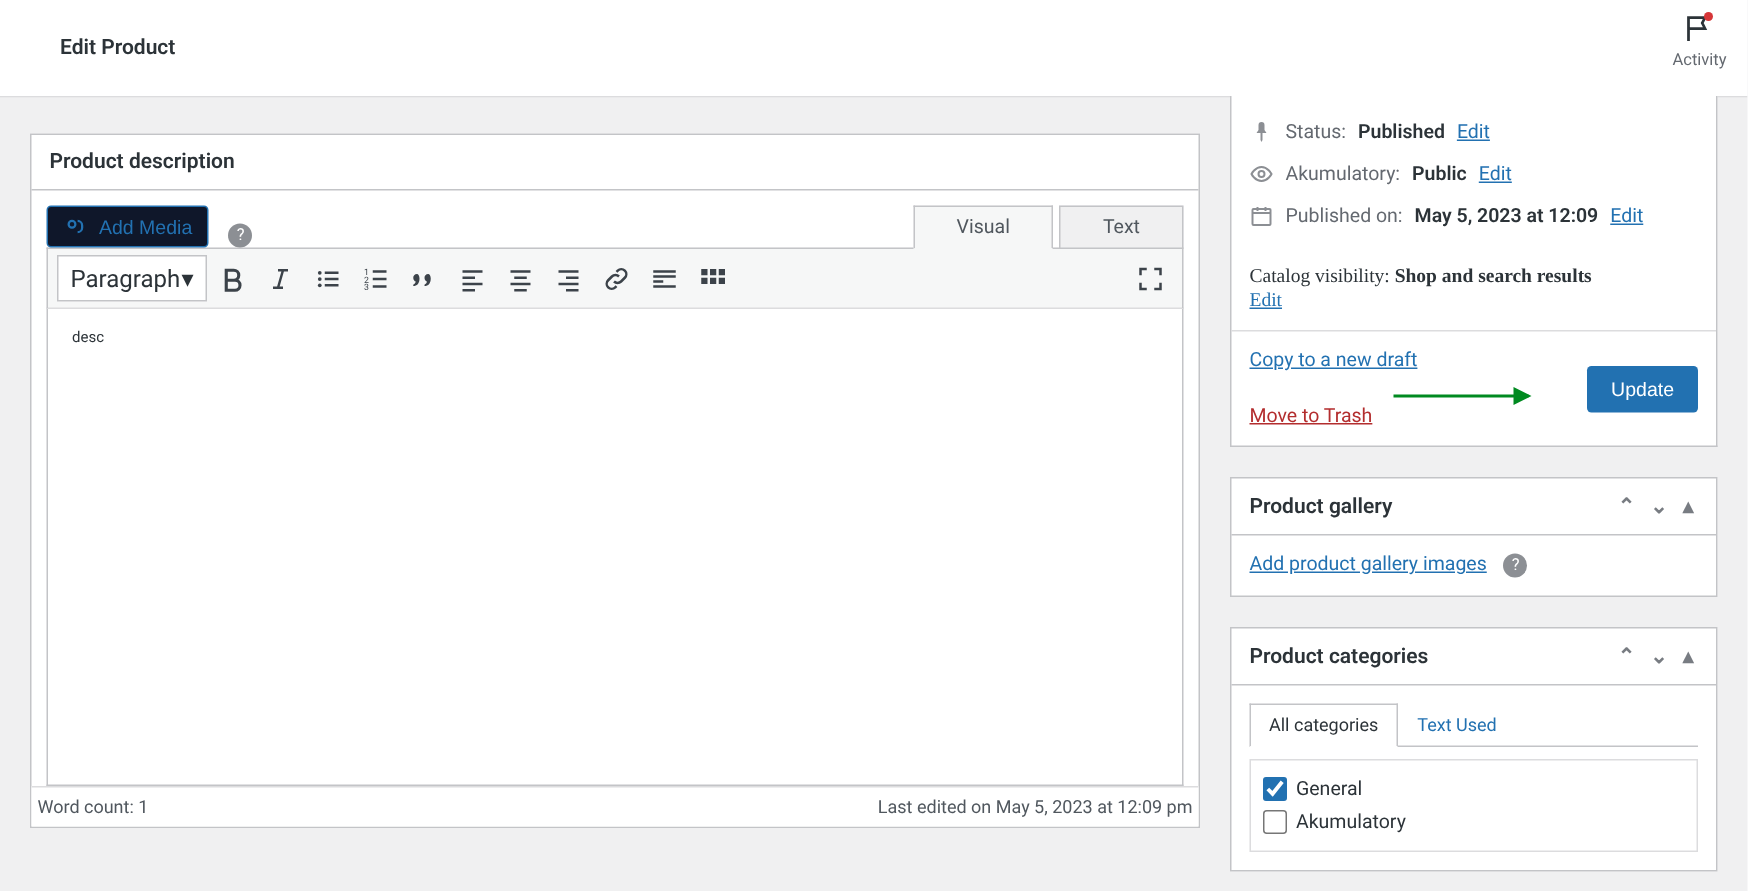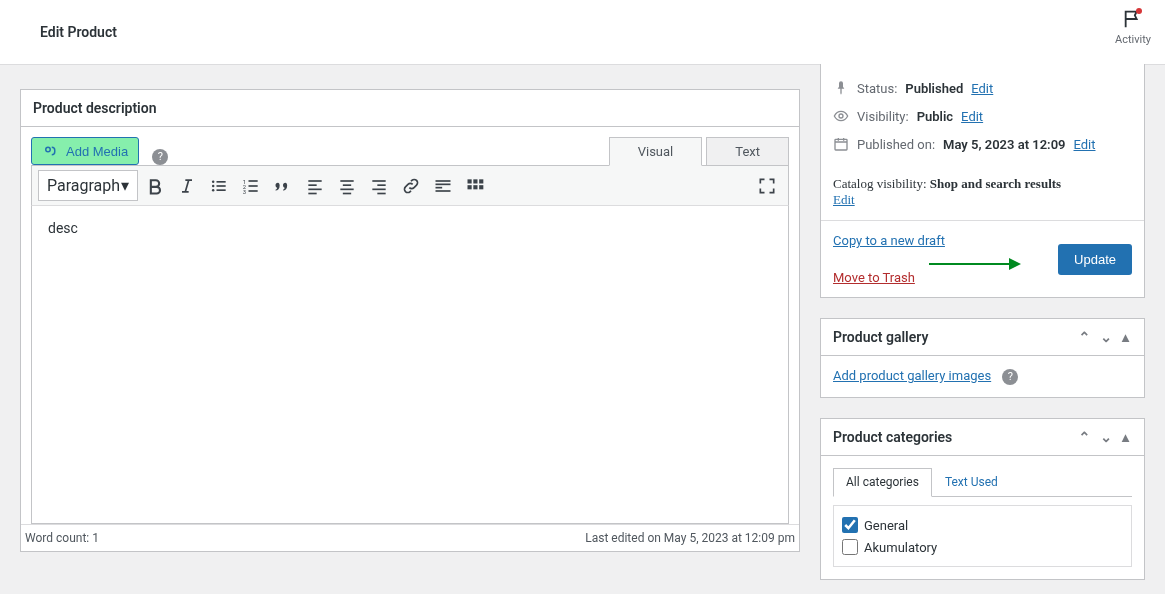--- a/index.html
+++ b/index.html
@@ -70,21 +70,21 @@
   justify-content: space-between;
   align-items: flex-end;
   padding: 10px 10px 0 10px;
 }
 .add-media {
   display: inline-flex;
   align-items: center;
   gap: 6px;
   border: 1px solid #2271b1;
   color: #2271b1;
-  background: #86efac;
+  background: #0f172a;
   padding: 4px 10px;
   border-radius: 3px;
   font-size: 13px;
   cursor: pointer;
 }
 .add-media svg { width: 18px; height: 18px; }
 .help-circle {
   display: inline-block;
   width: 16px; height: 16px;
   background: #8c8f94;
@@ -137,21 +137,21 @@
   cursor: pointer;
 }
 .tb-btn svg { width: 20px; height: 20px; }
 .tb-spacer { flex: 1; }
 .editor-body {
   border: 1px solid #c3c4c7;
   border-top: none;
   background: #fff;
   padding: 14px 16px;
   height: 318px;
-  font-size: 14px;
+  font-size: 10px;
   color: #2c3338;
 }
 .editor-footer {
   display: flex;
   justify-content: space-between;
   padding: 6px 4px;
   font-size: 12px;
   color: #50575e;
   background: #fff;
   border-top: 1px solid #dcdcde;
@@ -413,21 +413,21 @@
             </svg>
           <span>Status:</span>
           <b>Published</b>
           <a href="#">Edit</a>
         </div>
         <div class="pub-row">
           <svg viewBox="0 0 24 24" fill="none" stroke="currentColor" stroke-width="2">
               <path d="M2 12s3.5-7 10-7 10 7 10 7-3.5 7-10 7-10-7-10-7z"></path>
               <circle cx="12" cy="12" r="3"></circle>
             </svg>
-          <span>Visibility:</span>
+          <span>Akumulatory:</span>
           <b>Public</b>
           <a href="#">Edit</a>
         </div>
         <div class="pub-row">
           <svg viewBox="0 0 24 24" fill="none" stroke="currentColor" stroke-width="2">
               <rect x="3" y="5" width="18" height="16" rx="1"></rect>
               <path d="M3 9h18M8 3v4M16 3v4"></path>
             </svg>
           <span>Published on:</span>
           <b>May 5, 2023 at 12:09</b>

